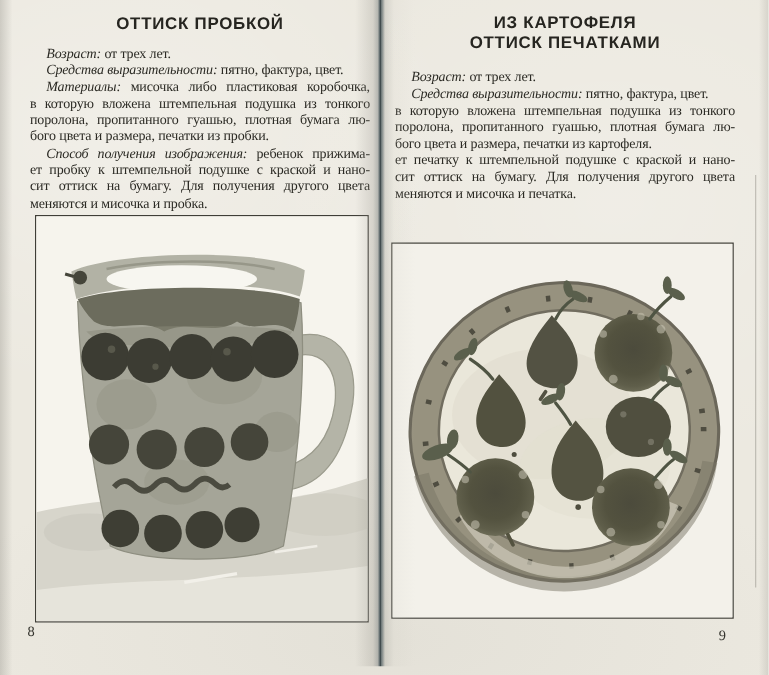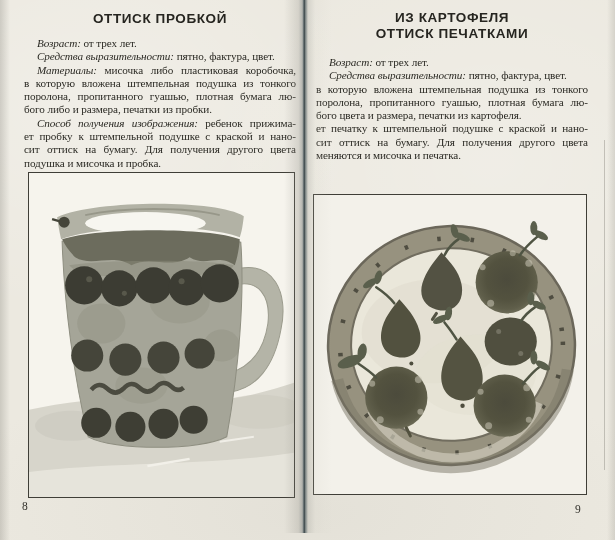--- a/index.html
+++ b/index.html
@@ -50,25 +50,25 @@
 
   <div>
     <div class="title" style="left:24px; top:11px; width:272px;">ОТТИСК ПРОБКОЙ</div>
 
     <div class="text-block" style="left:24px; top:37px;">
         <div class="tline indent parend"><span class="lead">Возраст:</span> от трех лет.</div>
         <div class="tline indent parend"><span class="lead">Средства выразительности:</span> пятно, фактура, цвет.</div>
         <div class="tline indent"><span class="lead">Материалы:</span> мисочка либо пластиковая коробочка,</div>
         <div class="tline">в которую вложена штемпельная подушка из тонкого</div>
         <div class="tline">поролона, пропитанного гуашью, плотная бумага лю-</div>
-        <div class="tline parend">бого либо и размера, печатки из пробки.</div>
+        <div class="tline parend">бого цвета и размера, печатки из пробки.</div>
         <div class="tline indent"><span class="lead">Способ получения изображения:</span> ребенок прижима-</div>
         <div class="tline">ет пробку к штемпельной подушке с краской и нано-</div>
         <div class="tline">сит оттиск на бумагу. Для получения другого цвета</div>
-        <div class="tline parend">подушка и мисочка и пробка.</div>
+        <div class="tline parend">меняются и мисочка и пробка.</div>
       </div>
 
     <div class="frame" style="left:28px; top:172px; width:267px; height:326px;">
       <svg viewBox="0 0 264 323" preserveAspectRatio="none">
         <rect x="0" y="0" width="264" height="323" fill="#f6f4ed"></rect>
 
         <path d="M0,236 C45,226 105,221 148,226 C195,231 232,219 264,209 L264,323 L0,323 Z" fill="#d7d5cb"></path>
         <path d="M0,298 C80,288 175,292 264,279 L264,323 L0,323 Z" fill="#e8e6dd" opacity=".9"></path>
         <path d="M118,292 l42,-7" stroke="#f2f0e9" stroke-width="2.5" fill="none"></path>
         <path d="M190,268 l34,-5" stroke="#f0eee7" stroke-width="2" fill="none"></path>

